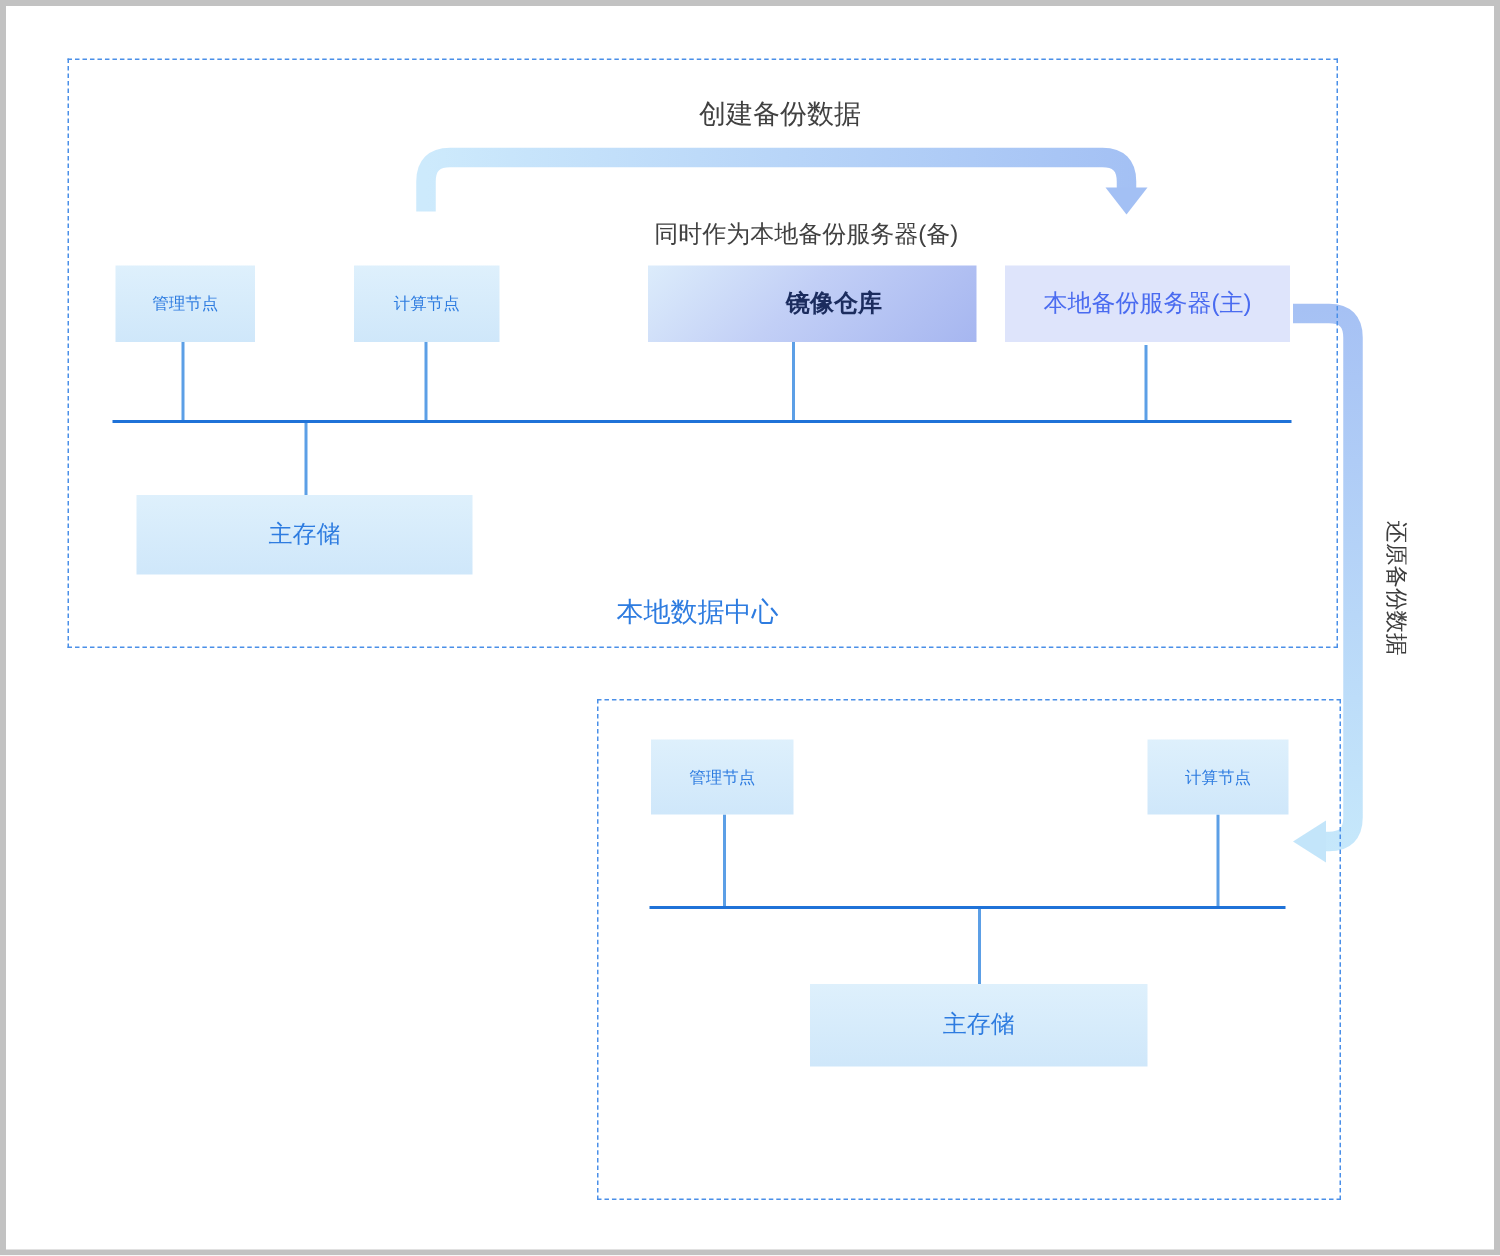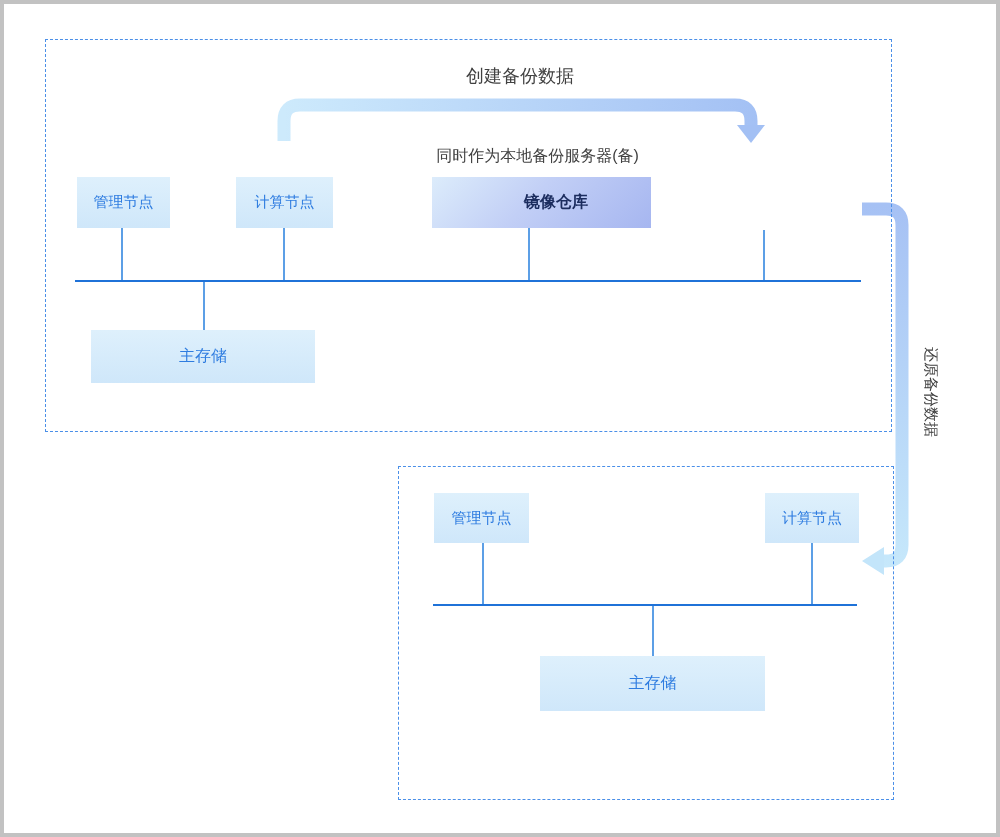--- a/index.html
+++ b/index.html
@@ -14,21 +14,21 @@
   .dc-frame{
     position:absolute;border:1px dashed #4a8fe8;z-index:2;
   }
   #local-dc-frame{left:45px;top:39px;width:845px;height:391px;}
   #new-dc-frame{left:398px;top:466px;width:494px;height:332px;}
   .line{position:absolute;background:#1f72d8;z-index:3;}
   .stub{position:absolute;background:#5c9fe6;z-index:3;}
   .node{
     position:absolute;display:flex;align-items:center;justify-content:center;
     background:linear-gradient(180deg,#def0fc 0%,#cfe7fa 100%);
-    color:#2e7ce0;font-size:15px;z-index:4;
+    color:#2e7ce0;font-size:11px;z-index:4;
   }
   .node-mirror{
     background:linear-gradient(135deg,#dcecfb 0%,#c2cff6 45%,#a6b6f0 100%);
     color:#1b2c5e;font-weight:bold;font-size:16px;
   }
   .node-backup{
     background:#dee4fb;color:#4a6bf0;font-size:16px;
   }
   .annotation{
     position:absolute;color:#414141;text-align:center;z-index:5;
@@ -86,23 +86,25 @@
   <div class="stub" style="left:203px;top:282px;width:2px;height:48px;"></div>
 
   <div class="line" style="left:433px;top:604px;width:424px;height:2px;"></div>
   <div class="stub" style="left:482px;top:543px;width:2px;height:61px;"></div>
   <div class="stub" style="left:811px;top:543px;width:2px;height:61px;"></div>
   <div class="stub" style="left:652px;top:606px;width:2px;height:50px;"></div>
 
   <div class="node" style="left:77px;top:177px;width:93px;height:51px;">管理节点</div>
   <div class="node" style="left:236px;top:177px;width:97px;height:51px;">计算节点</div>
   <div class="node node-mirror" style="left:432px;top:177px;width:190px;height:51px;padding-left:29px;">镜像仓库</div>
+  <div class="node node-backup" style="left:670px;top:177px;width:190px;height:51px;">本地备份服务器(主)</div>
   <div class="node" style="left:91px;top:330px;width:224px;height:53px;font-size:16px;">主存储</div>
 
   <div class="node" style="left:434px;top:493px;width:95px;height:50px;">管理节点</div>
   <div class="node" style="left:765px;top:493px;width:94px;height:50px;">计算节点</div>
   <div class="node" style="left:540px;top:656px;width:225px;height:55px;font-size:16px;">主存储</div>
 
   <div class="annotation" id="create-backup-title">创建备份数据</div>
   <div class="annotation" id="standby-note">同时作为本地备份服务器(备)</div>
+  <div class="dc-label" id="local-dc-label">本地数据中心</div>
   <div id="restore-label">还原备份数据</div>
 
 </div>
 
 </body></html>

